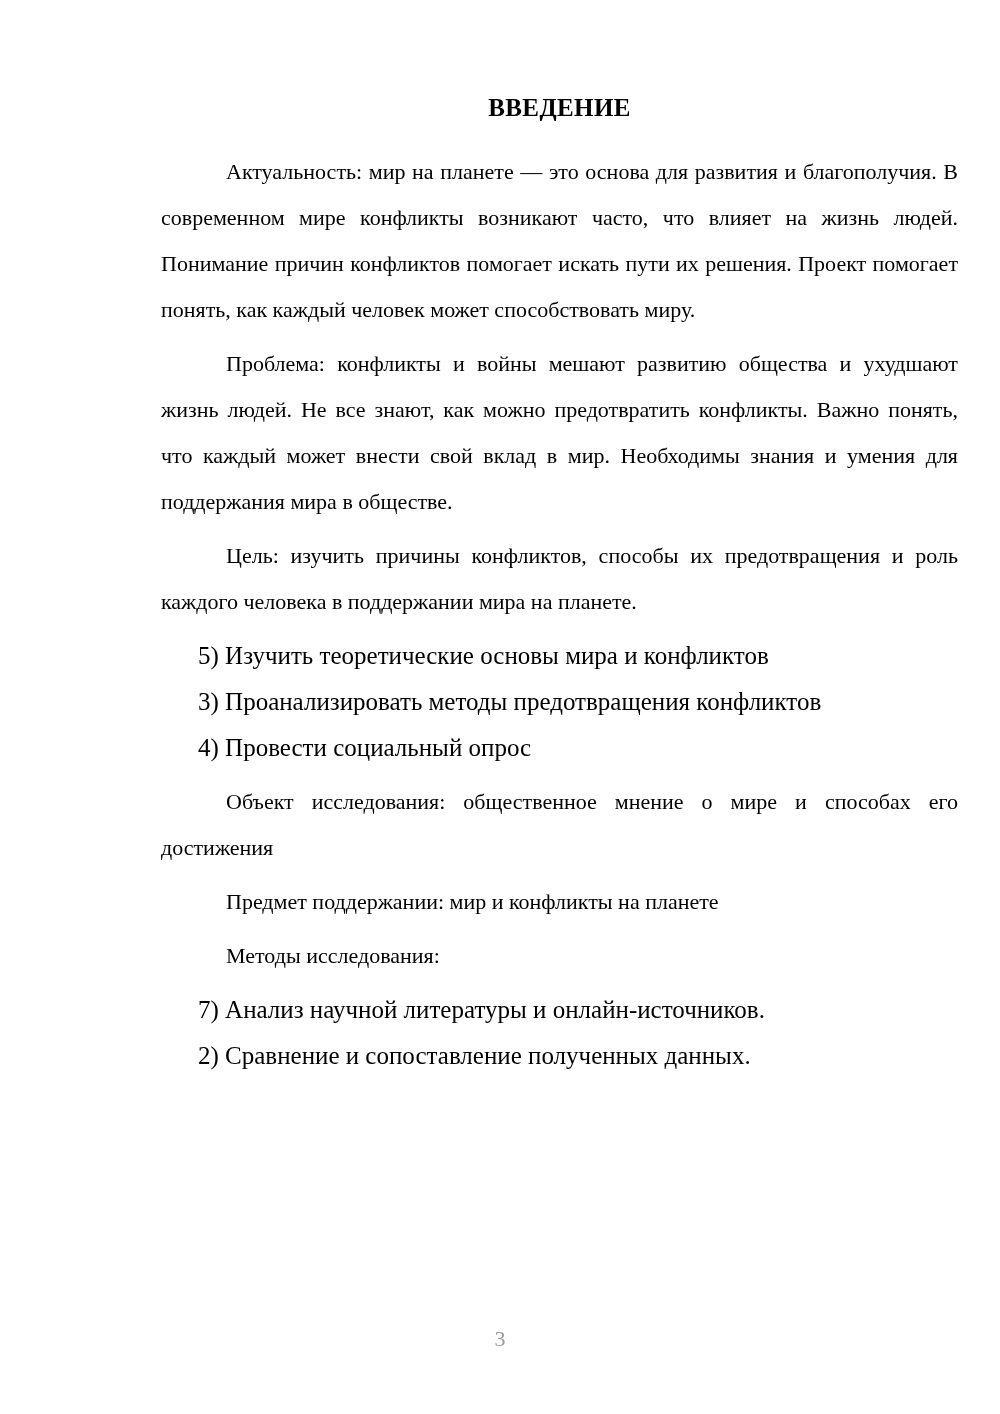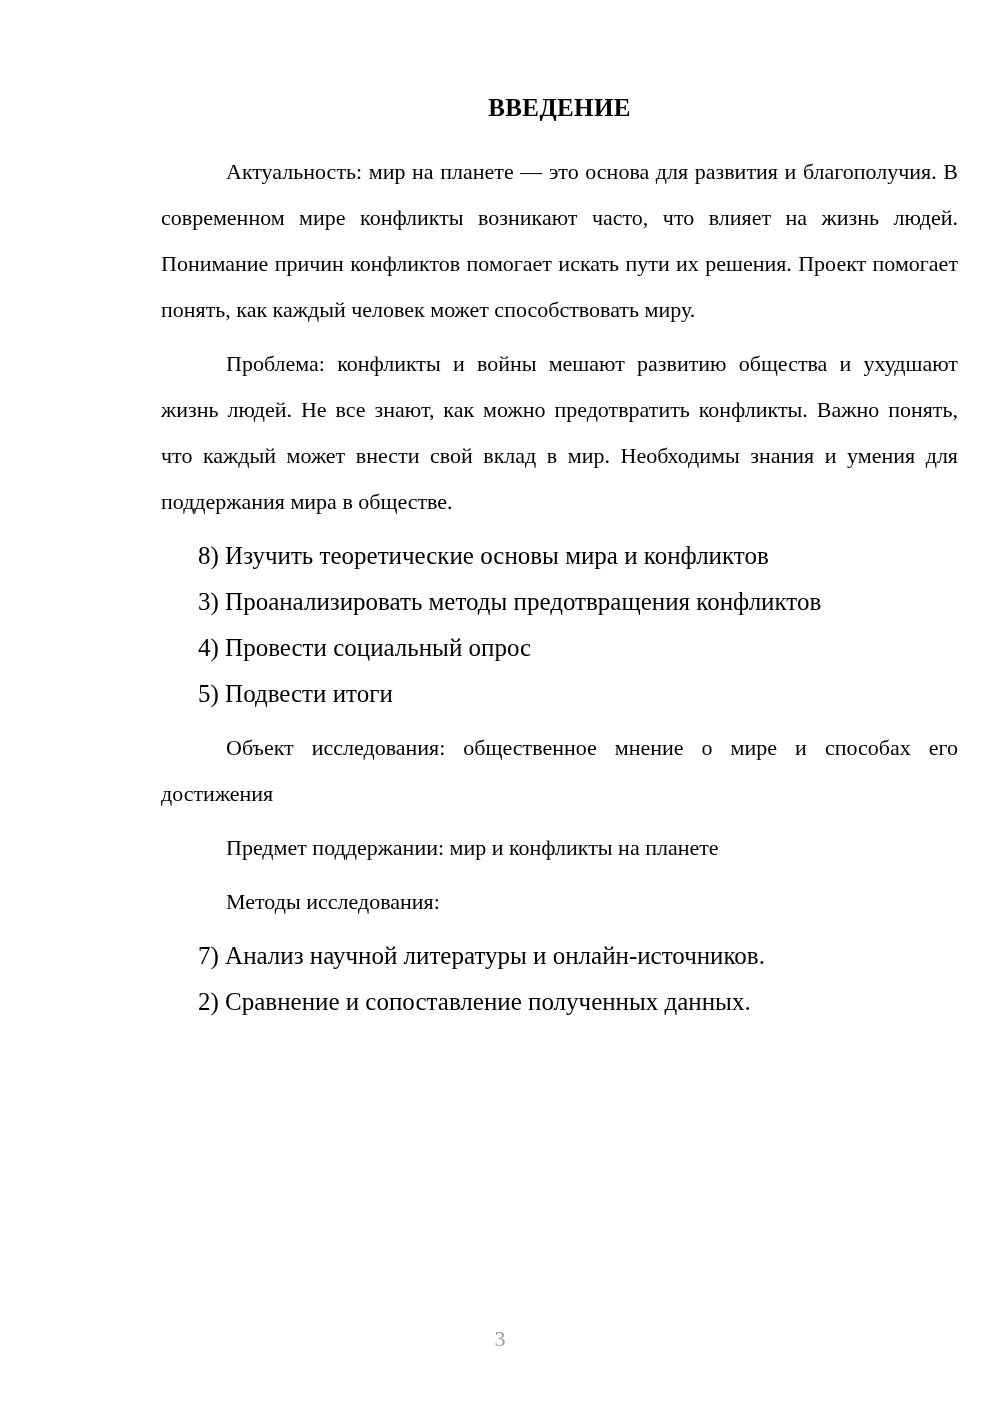--- a/index.html
+++ b/index.html
@@ -78,27 +78,27 @@
 <div class="page">
 
   <div class="content">
 
     <h1 class="doc-title">ВВЕДЕНИЕ</h1>
 
     <p class="para">Актуальность: мир на планете — это основа для развития и благополучия. В современном мире конфликты возникают часто, что влияет на жизнь людей. Понимание причин конфликтов помогает искать пути их решения. Проект помогает понять, как каждый человек может способствовать миру.</p>
 
     <p class="para">Проблема: конфликты и войны мешают развитию общества и ухудшают жизнь людей. Не все знают, как можно предотвратить конфликты. Важно понять, что каждый может внести свой вклад в мир. Необходимы знания и умения для поддержания мира в обществе.</p>
 
+    <p class="para">Цель: изучить причины конфликтов, способы их предотвращения и роль каждого человека в поддержании мира на планете.</p>
 
 
     <ul class="list">
-      <li class="list-item">8) Изучить теоретические основы мира и конфликтов</li>
+      <li class="list-item">5) Изучить теоретические основы мира и конфликтов</li>
       <li class="list-item">3) Проанализировать методы предотвращения конфликтов</li>
       <li class="list-item">4) Провести социальный опрос</li>
-      <li class="list-item">5) Подвести итоги</li>
     </ul>
 
     <p class="para">Объект исследования: общественное мнение о мире и способах его достижения</p>
 
     <p class="para">Предмет поддержании: мир и конфликты на планете</p>
 
 
     <p class="para">Методы исследования:</p>
 
     <ul class="list">

